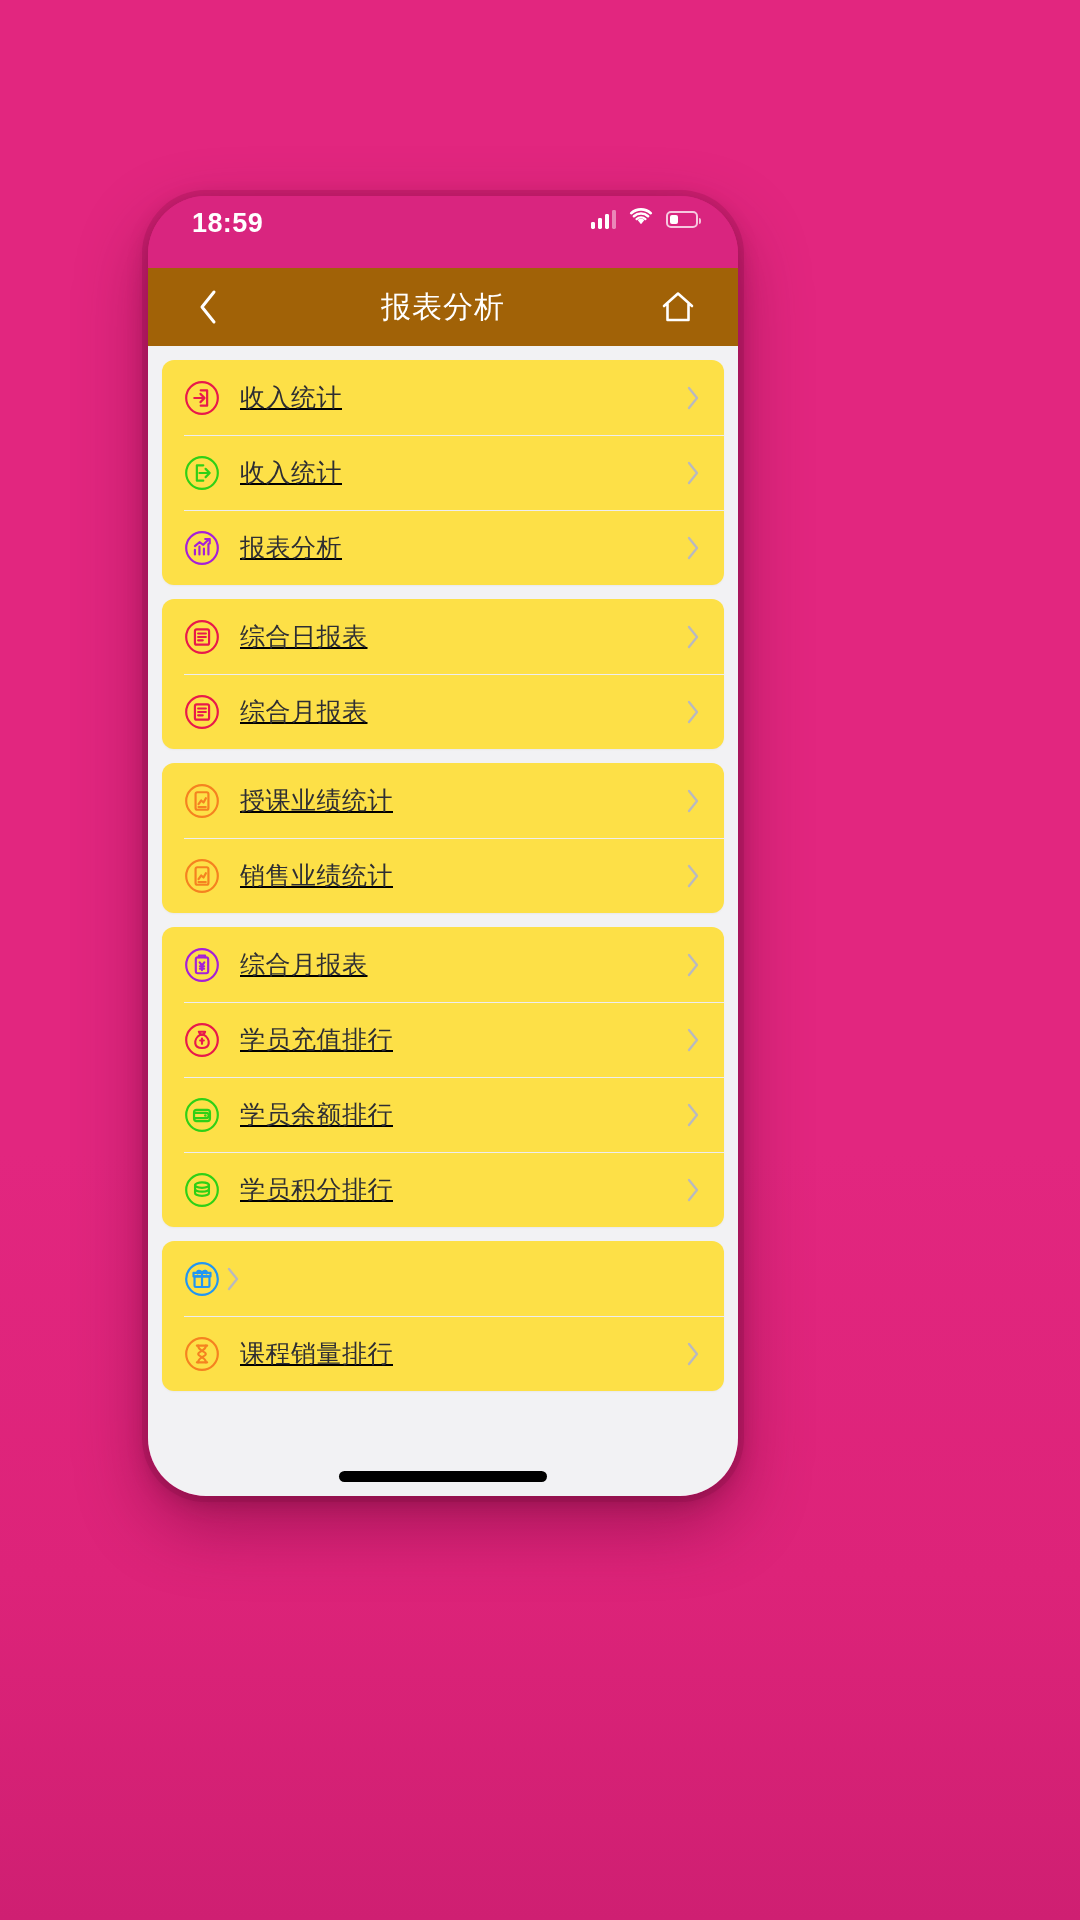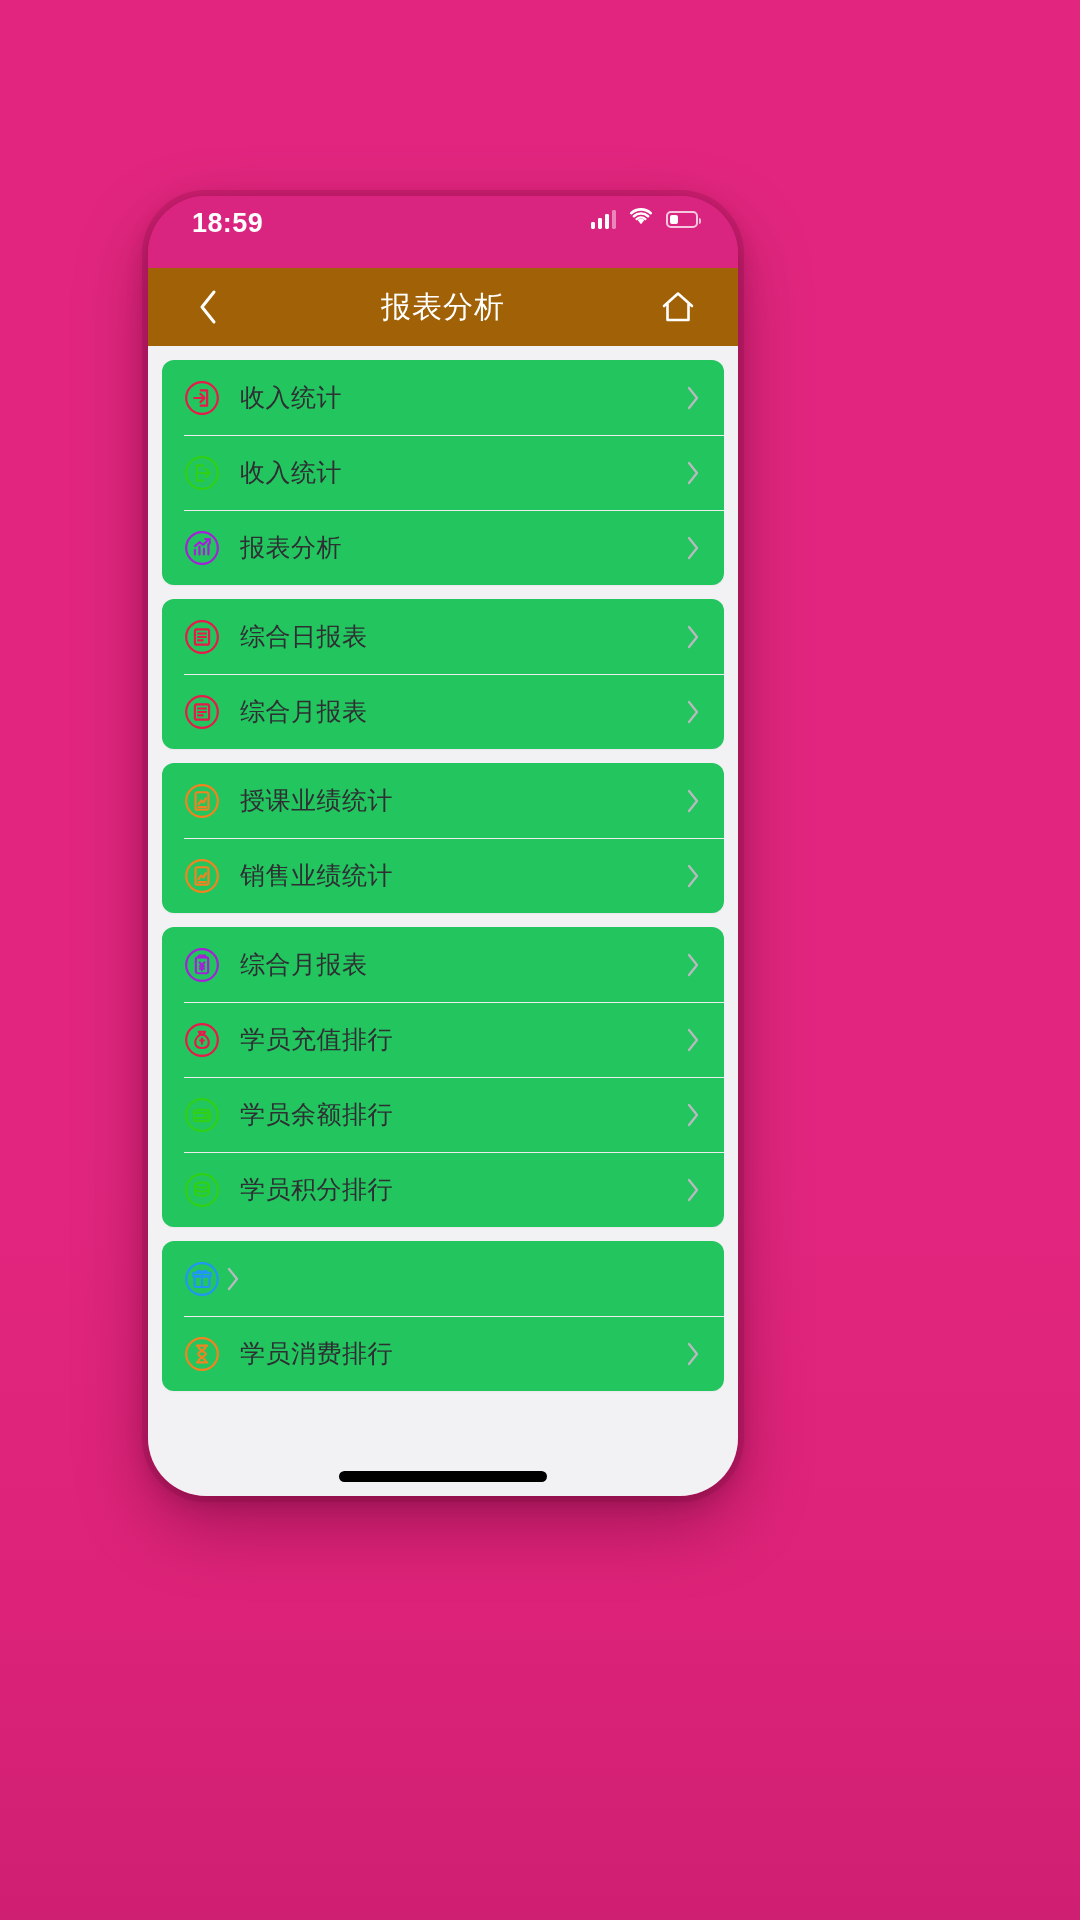--- a/index.html
+++ b/index.html
@@ -137,25 +137,26 @@
   }
 
   
   #content {
     position: absolute;
     top: 150px; left: 0; right: 0; bottom: 0;
     background: #f2f2f4;
     overflow: hidden;
   }
   .group {
-    background: #22c55e;
+    background: #fde047;
     margin: 0 14px 14px 14px;
     border-radius: 12px;
     overflow: hidden;
     box-shadow: 0 1px 2px rgba(0,0,0,0.04);
+    text-decoration: underline;
   }
   .group:first-child { margin-top: 14px; }
 
   .row {
     display: flex;
     align-items: center;
     height: 75px;
     padding: 0 18px 0 22px;
     position: relative;
     cursor: pointer;
@@ -448,21 +449,21 @@
         </div>
         <div class="row">
           <span class="row-icon">
             <svg width="36" height="36" viewBox="0 0 28 28">
               <circle cx="14" cy="14" r="12.3" stroke="#f58220" stroke-width="1.7" fill="none"></circle>
               <path d="M10 7.5 h8 M10 20.5 h8" stroke="#f58220" fill="none" stroke-width="1.7" stroke-linecap="round" stroke-linejoin="round"></path>
               <path d="M11 7.5 c0 4 6 4.5 6 6.5 c0 2 -6 2.5 -6 6.5" stroke="#f58220" fill="none" stroke-width="1.7" stroke-linecap="round" stroke-linejoin="round"></path>
               <path d="M17 7.5 c0 4 -6 4.5 -6 6.5 c0 2 6 2.5 6 6.5" stroke="#f58220" fill="none" stroke-width="1.7" stroke-linecap="round" stroke-linejoin="round"></path>
             </svg>
           </span>
-          <span class="row-label">学员消费排行</span>
+          <span class="row-label">课程销量排行</span>
           <span class="row-chev">
             <svg width="16" height="26" viewBox="0 0 16 26">
               <polyline points="4,3 12,13 4,23" stroke="#b9b9bf" stroke-width="2.3" fill="none" stroke-linecap="round" stroke-linejoin="round"></polyline>
             </svg>
           </span>
         </div>
       </div>
     </div>
 
   <div id="home-indicator"></div>

